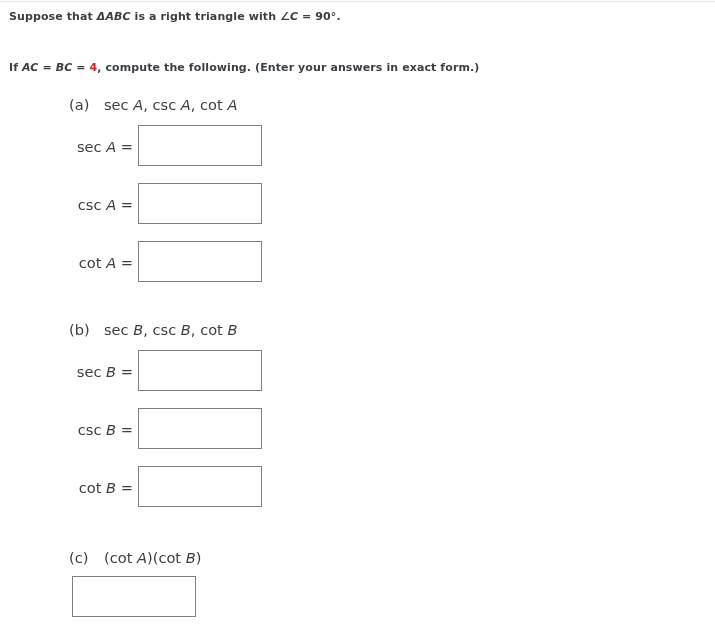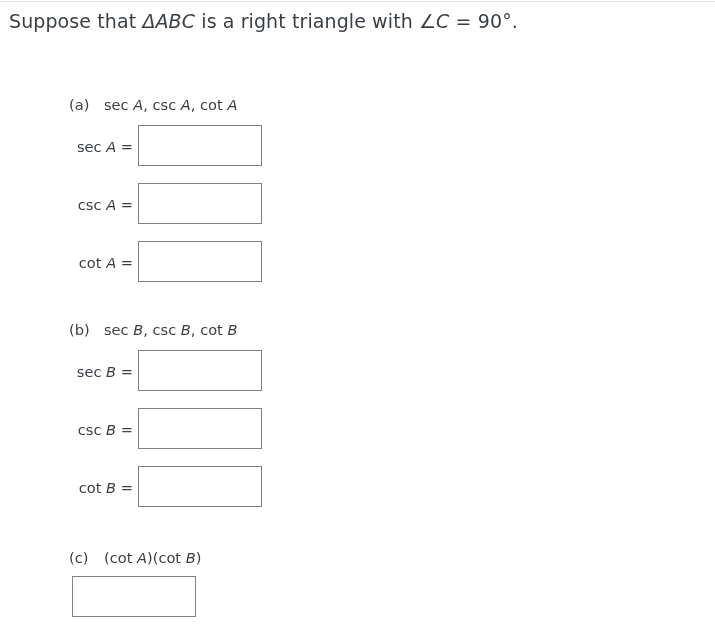--- a/index.html
+++ b/index.html
@@ -29,25 +29,26 @@
     position: absolute;
     top: 0;
     left: 0;
     width: 715px;
     height: 642px;
   }
 
   .stem {
     position: absolute;
     left: 9px;
-    font-size: 19px;
+    font-size: 11px;
     line-height: 1.2;
     color: #3a3f44;
     white-space: nowrap;
     letter-spacing: 0.1px;
+    font-weight: bold;
   }
   .stem-1 { top: 10px; }
   .stem-2 { top: 61px; }
 
   .var {
     font-style: italic;
   }
   .num-red {
     color: #cc2127;
   }
@@ -119,20 +120,23 @@
 <body>
 
 <div class="page">
 
   <div class="top-rule"></div>
 
   <div class="stem stem-1">
     <span>Suppose that </span><span class="var">ΔABC</span><span> is a right triangle with </span><span class="var">∠C</span><span> = 90°.</span>
   </div>
 
+  <div class="stem stem-2">
+    <span>If </span><span class="var">AC</span><span> = </span><span class="var">BC</span><span> = </span><span class="num-red">4</span><span>, compute the following. (Enter your answers in exact form.)</span>
+  </div>
 
   <div class="part-head head-a">
     <span class="part-letter">(a)</span>
     <span class="part-expr"><span>sec </span><span class="var">A</span><span>, csc </span><span class="var">A</span><span>, cot </span><span class="var">A</span></span>
   </div>
 
   <div class="ans-row row-a1">
     <span class="ans-label"><span>sec </span><span class="var">A</span><span> =</span></span>
     <input class="ans-box" type="text" value="" style="">
   </div>

